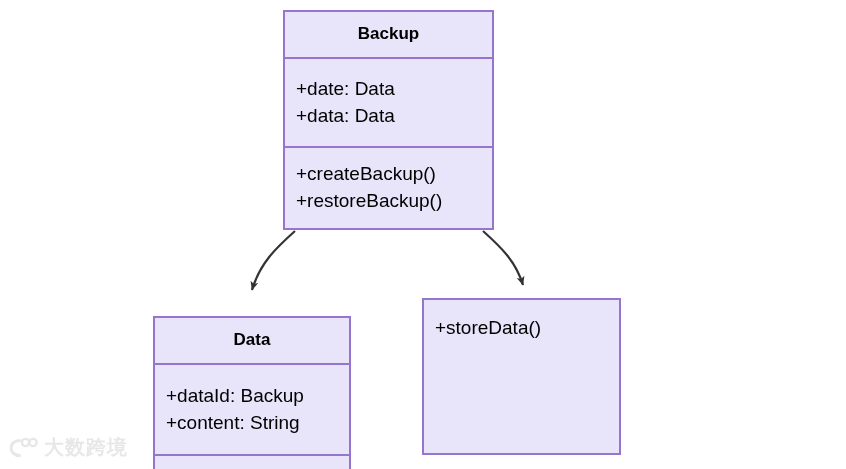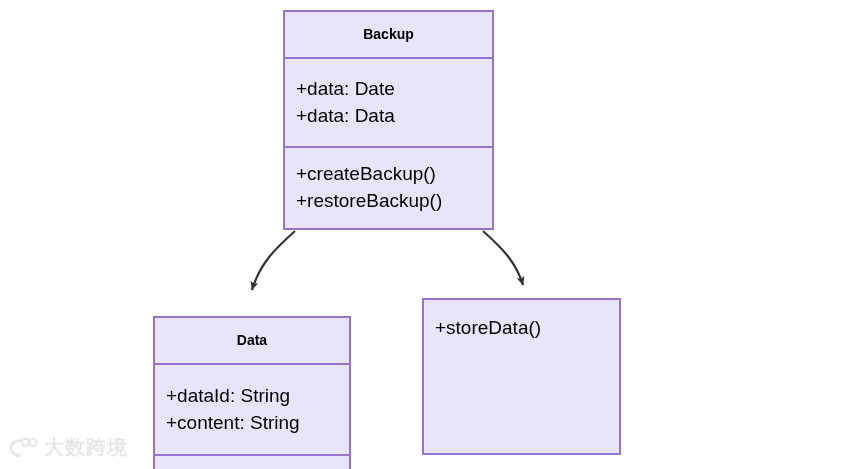--- a/index.html
+++ b/index.html
@@ -46,21 +46,21 @@
     justify-content: center;
   }
 
   .uml-compartment + .uml-compartment {
     border-top: 2px solid #9575cd;
   }
 
   .class-name {
     text-align: center;
     font-weight: bold;
-    font-size: 14px;
+    font-size: 17px;
     color: #000000;
     line-height: 1.1;
   }
 
   .member-line {
     font-size: 19px;
     color: #000000;
     padding-left: 11px;
     line-height: 1.42;
     white-space: nowrap;
@@ -139,35 +139,35 @@
     <path d="M 295,231 C 276,248 260,263 252,290" fill="none" stroke="#333333" stroke-width="2.2" marker-end="url(#arrow-solid)"></path>
 
     <path d="M 483,231 C 502,248 516,262 523,285" fill="none" stroke="#333333" stroke-width="2.2" marker-end="url(#arrow-solid)"></path>
   </svg>
 
   <div class="uml-class" id="class-backup">
     <div class="uml-compartment comp-name">
       <div class="class-name">Backup</div>
     </div>
     <div class="uml-compartment comp-attrs">
-      <div class="member-line">+data: Date</div>
+      <div class="member-line">+date: Data</div>
       <div class="member-line">+data: Data</div>
     </div>
     <div class="uml-compartment comp-methods">
       <div class="member-line">+createBackup()</div>
       <div class="member-line">+restoreBackup()</div>
     </div>
   </div>
 
   <div class="uml-class" id="class-data">
     <div class="uml-compartment comp-name">
       <div class="class-name">Data</div>
     </div>
     <div class="uml-compartment comp-attrs">
-      <div class="member-line">+dataId: String</div>
+      <div class="member-line">+dataId: Backup</div>
       <div class="member-line">+content: String</div>
     </div>
     <div class="uml-compartment comp-methods"></div>
   </div>
 
   <div class="uml-class" id="class-storage">
     <div class="uml-compartment comp-methods">
       <div class="member-line">+storeData()</div>
     </div>
   </div>

